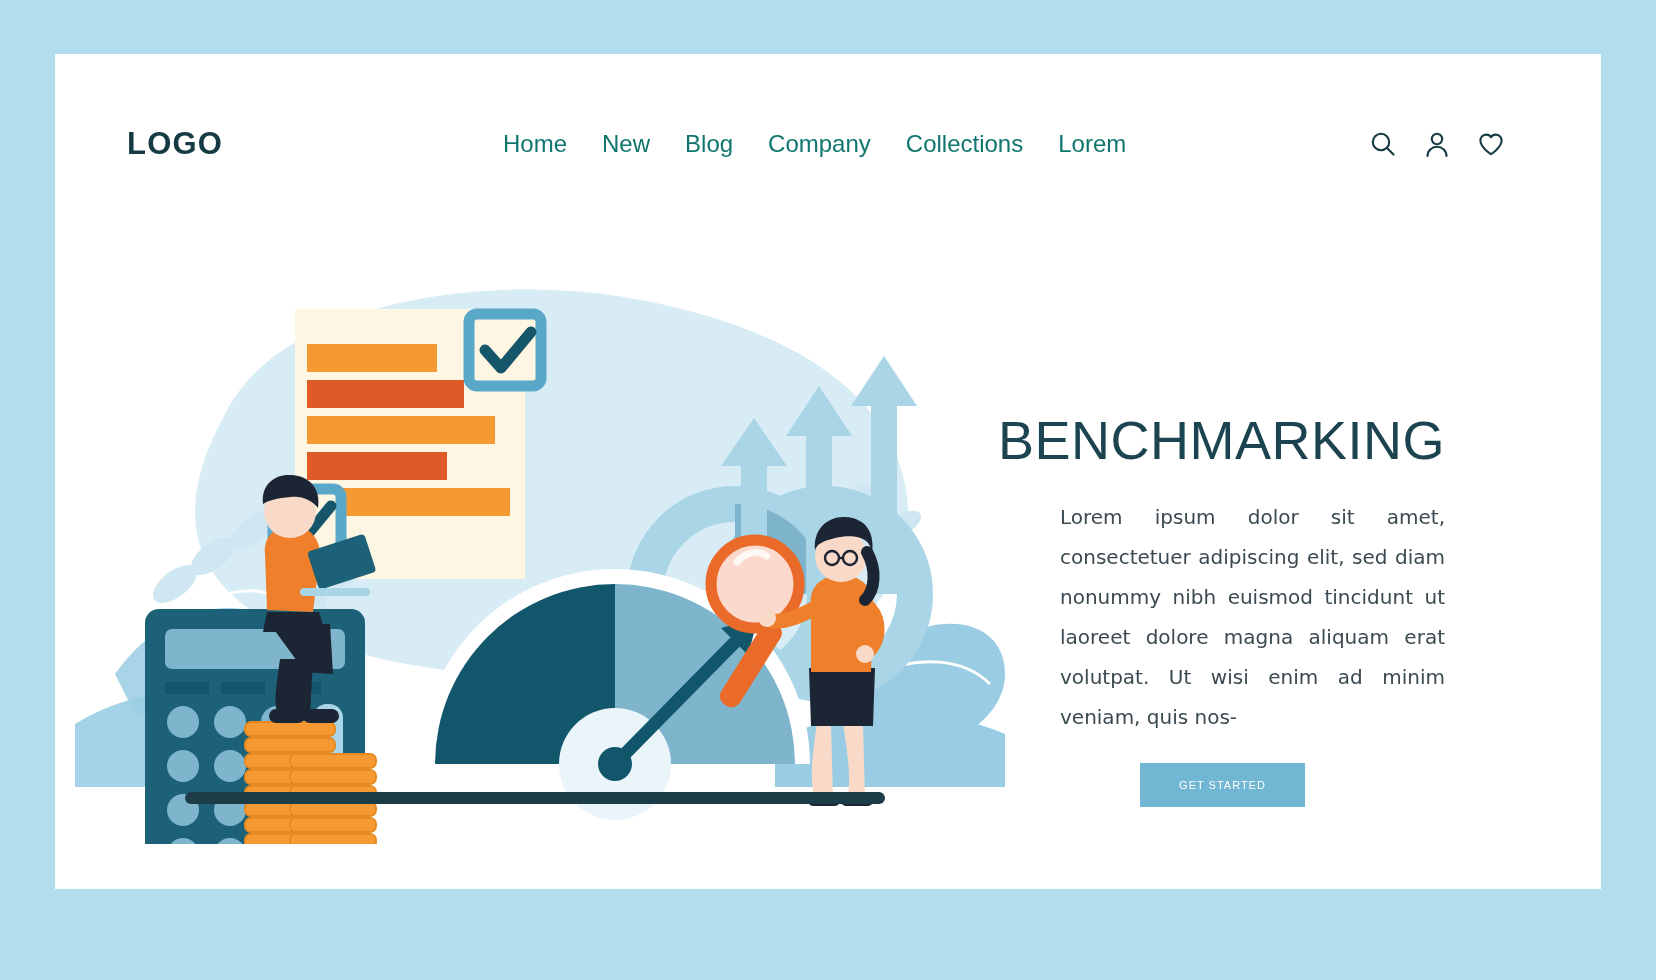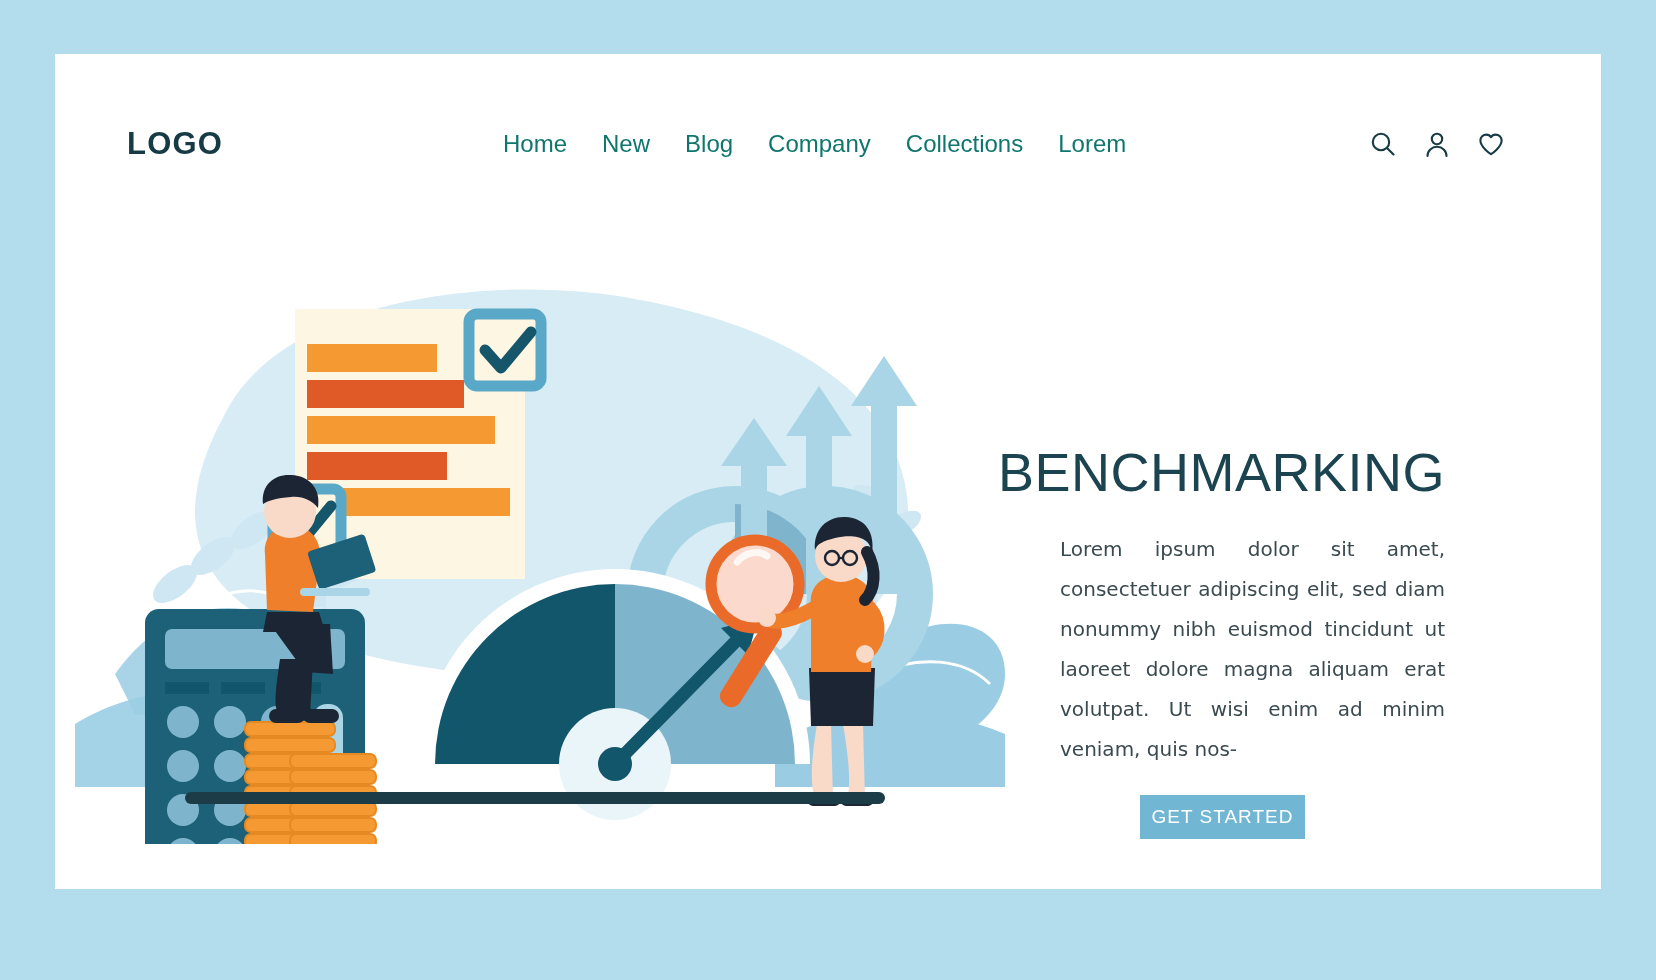--- a/index.html
+++ b/index.html
@@ -58,39 +58,38 @@
     width:460px;
   }
   .hero-title {
     font-size:54px;
     font-weight:300;
     letter-spacing:0.5px;
     color:#1b4450;
     text-align:right;
     white-space:nowrap;
     margin-left:-10px;
-    margin-top:32px;
   }
   .hero-para {
     margin-top:26px;
     font-size:20px;
     line-height:2.0;
     color:#3a4a50;
     text-align:justify;
     padding-left:75px;
     font-family:"DejaVu Sans", sans-serif;
   }
   .cta {
     margin-top:26px;
     margin-left:155px;
     width:165px; height:44px;
     background:#71b6d3;
     border:none;
     color:#ffffff;
-    font-size:19px;
+    font-size:11px;
     letter-spacing:1px;
     cursor:pointer;
     font-family:"Liberation Sans", sans-serif;
   }
 
   
   .illus {
     position:absolute;
     left:20px; top:150px;
     width:930px; height:640px;

